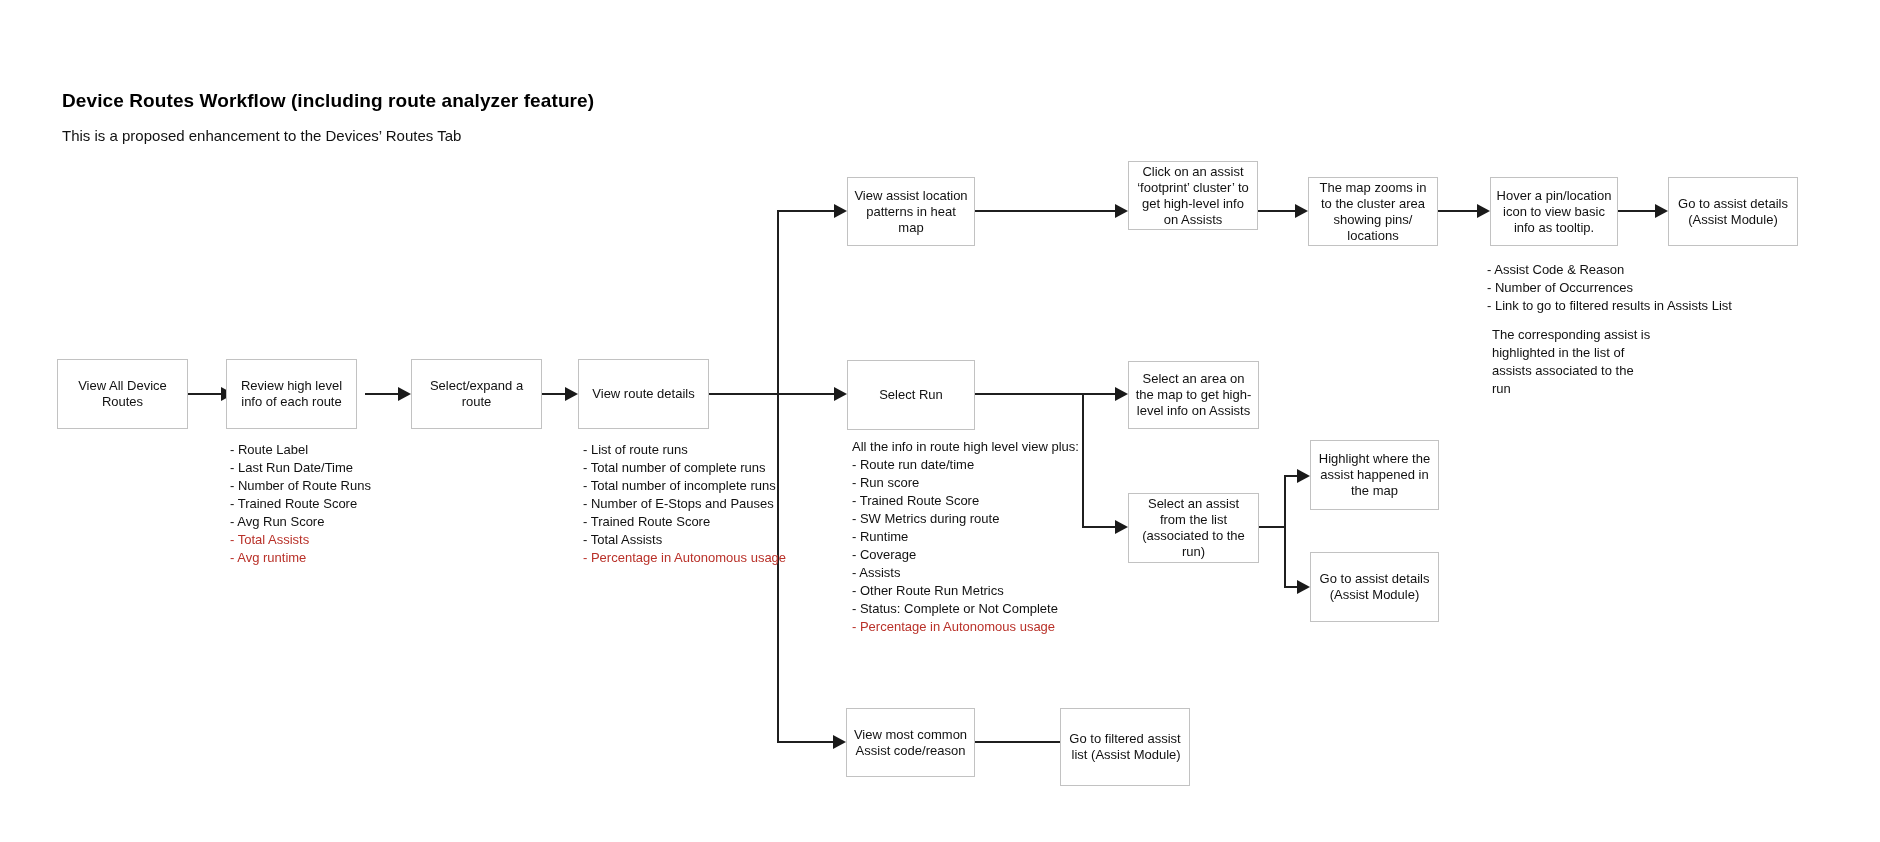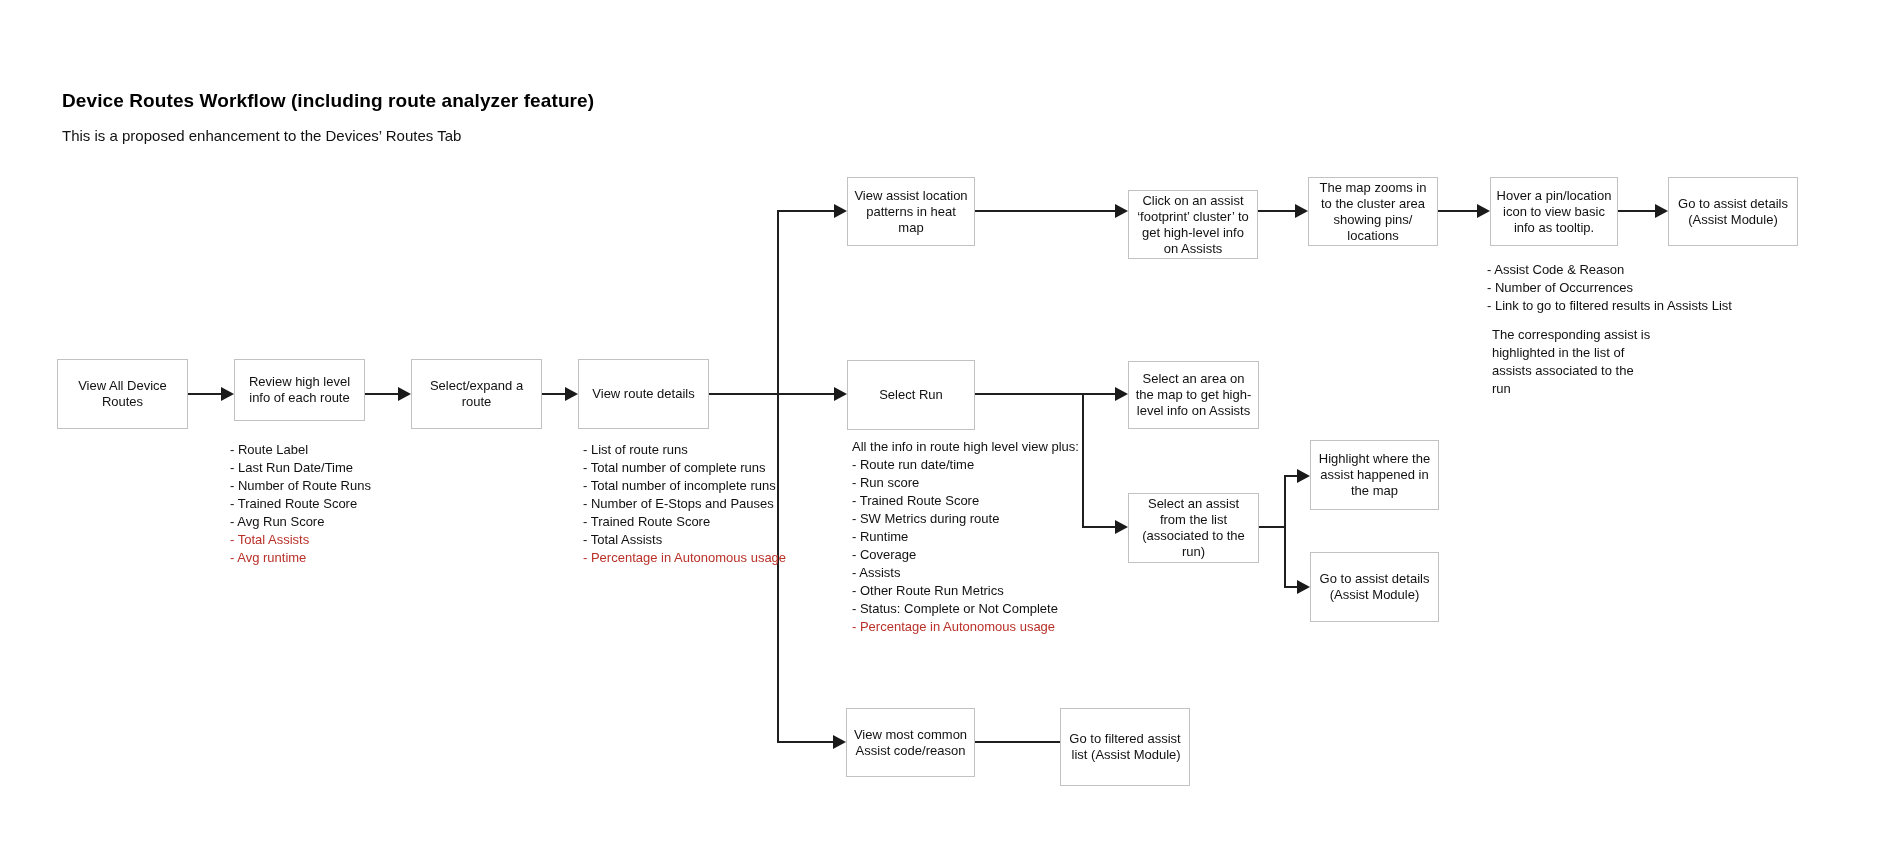--- a/index.html
+++ b/index.html
@@ -68,29 +68,29 @@
     <div class="arrow-right" style="left: 1295px; top: 204px;"></div>
     <div class="arrow-right" style="left: 1477px; top: 204px;"></div>
     <div class="arrow-right" style="left: 1655px; top: 204px;"></div>
     <div class="arrow-right" style="left: 1115px; top: 387px;"></div>
     <div class="arrow-right" style="left: 1115px; top: 520px;"></div>
     <div class="arrow-right" style="left: 1297px; top: 469px;"></div>
     <div class="arrow-right" style="left: 1297px; top: 580px;"></div>
     <div class="arrow-right" style="left: 1115px; top: 735px;"></div>
     <div class="box" style="left: 57px; top: 359px; width: 131px; height: 70px;">View All Device
 Routes</div>
-    <div class="box" style="left: 234px; top: 359px; width: 131px; height: 62px;">Review high level
+    <div class="box" style="left: 226px; top: 359px; width: 131px; height: 70px;">Review high level
 info of each route</div>
     <div class="box" style="left: 411px; top: 359px; width: 131px; height: 70px;">Select/expand a
 route</div>
     <div class="box" style="left: 578px; top: 359px; width: 131px; height: 70px;">View route details</div>
     <div class="box" style="left: 847px; top: 177px; width: 128px; height: 69px;">View assist location
 patterns in heat
 map</div>
-    <div class="box" style="left: 1128px; top: 190px; width: 130px; height: 69px;">Click on an assist
+    <div class="box" style="left: 1128px; top: 161px; width: 130px; height: 69px;">Click on an assist
 ‘footprint’ cluster’ to
 get high-level info
 on Assists</div>
     <div class="box" style="left: 1308px; top: 177px; width: 130px; height: 69px;">The map zooms in
 to the cluster area
 showing pins/
 locations</div>
     <div class="box" style="left: 1490px; top: 177px; width: 128px; height: 69px;">Hover a pin/location
 icon to view basic
 info as tooltip.</div>

